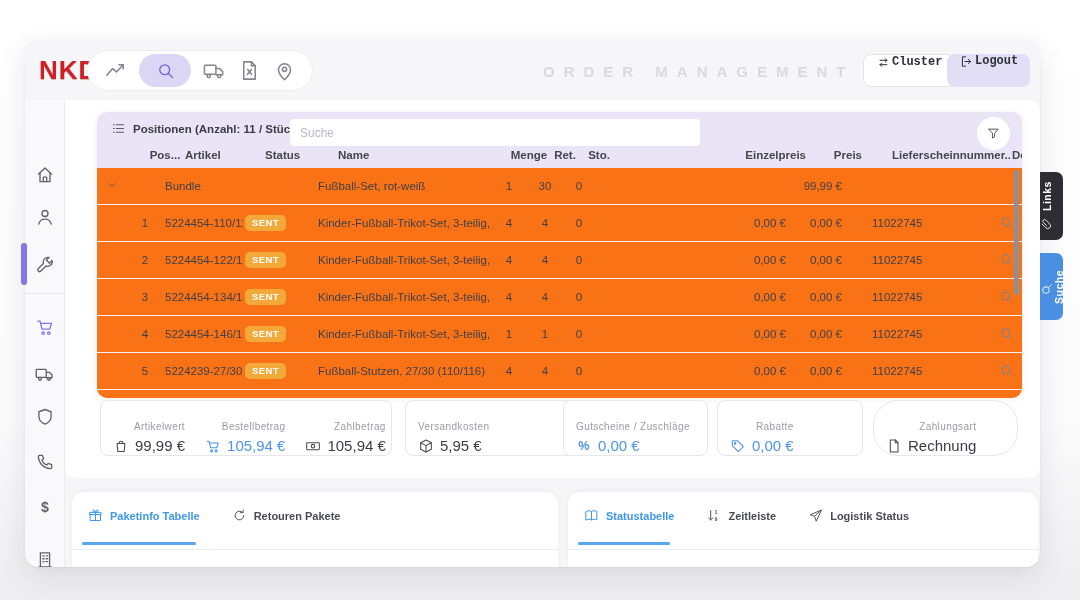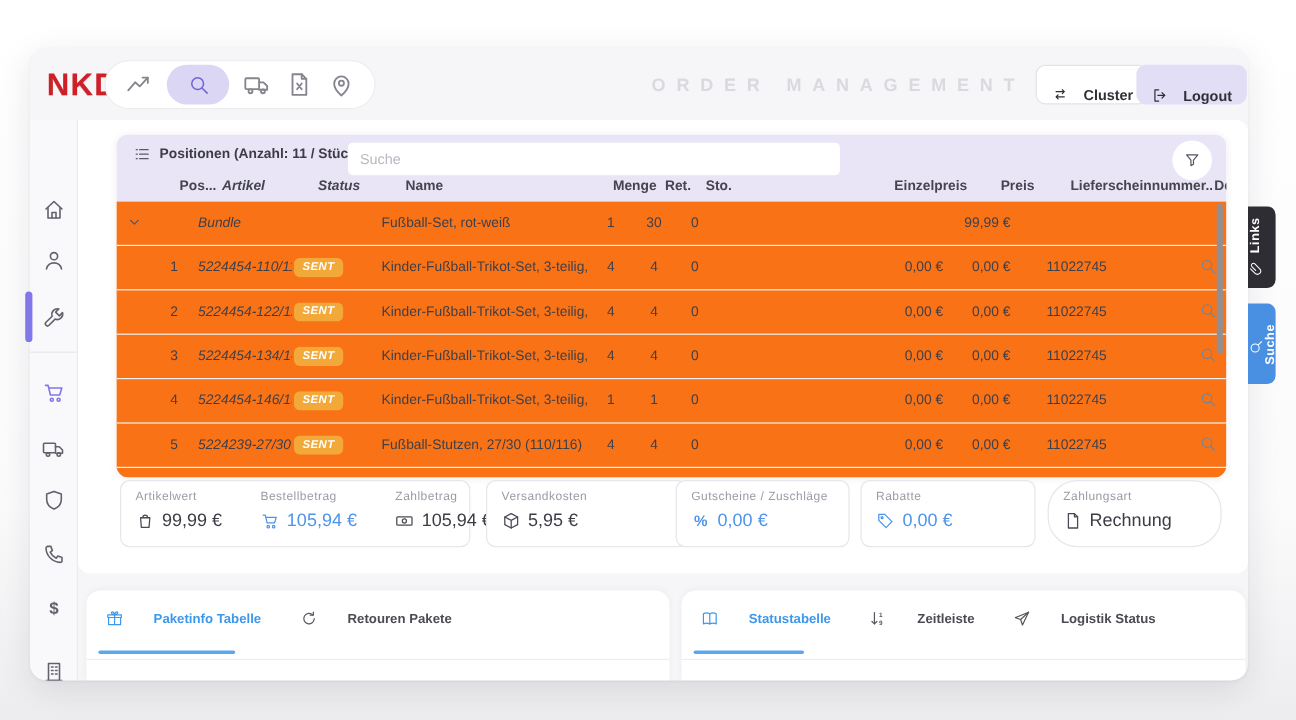--- a/index.html
+++ b/index.html
@@ -21,22 +21,22 @@
         letter-spacing:1px;color:#cf2027;text-shadow:0 1px 0 rgba(120,0,0,.25);}
   .toolpill{position:absolute;left:62px;top:10px;width:226px;height:41px;background:#fff;
             border:1px solid #ededf0;border-radius:21px;display:flex;align-items:center;
             justify-content:space-between;padding:0 16px;}
   .tool{width:23px;height:23px;color:#85858f;cursor:pointer;}
   .tool.active{width:52px;height:33px;background:#dcd6f5;border-radius:17px;
                display:flex;align-items:center;justify-content:center;color:#6f63d6;}
   .tool.active .inner{width:19px;height:19px;}
   .apptitle{position:absolute;left:518px;top:23px;font-size:15px;font-weight:700;
             letter-spacing:9px;color:#d9d9df;white-space:nowrap;}
-  .btn{position:absolute;top:14px;height:33px;display:flex;align-items:flex-end;gap:12px;
-       padding:0 12px;border-radius:8px;font-size:12px;font-weight:700;color:#2f2f38;cursor:pointer;}
+  .btn{position:absolute;top:14px;height:33px;display:flex;align-items:flex-start;gap:1px;
+       padding:0 12px;border-radius:8px;font-size:12px;font-weight:700;color:#2f2f38;cursor:pointer;font-family:Liberation Mono, monospace;}
   .btn .ic{width:15px;height:15px;color:#2f2f38;}
   .btn.cluster{left:838px;background:#fff;border:1px solid #e3e3e8;}
   .btn.logout{left:922px;background:#e2def5;}
 
   
   .sidebar{position:absolute;left:0;top:60px;bottom:0;width:40px;background:#f9f9fb;
            border-right:1px solid #ececf0;}
   .snav{position:absolute;left:10px;width:20px;height:20px;color:#62626e;cursor:pointer;}
   .snav.active{color:#8177e8;}
   .sdiv{position:absolute;left:0;top:193px;width:40px;border-top:1px solid #e8e8ee;}
@@ -59,59 +59,59 @@
           padding:0 10px;}
   .search::placeholder{color:#b9b9c2;}
   .filter{position:absolute;right:12px;top:5px;width:33px;height:33px;border-radius:50%;
           background:#fff;display:flex;align-items:center;justify-content:center;cursor:pointer;}
   .filter .ic{width:15px;height:15px;color:#55555f;}
   .prow{display:grid;grid-template-columns:30px 36px 80px 75px 172px 38px 34px 34px 194px 56px 144px 32px;
         align-items:center;width:100%;}
   .prow>div{overflow:hidden;white-space:nowrap;font-size:11.5px;color:#3f3f49;}
   .prow>div:nth-child(1){text-align:center;}
   .prow>div:nth-child(2){text-align:center;}
-  .prow>div:nth-child(3),.prow>div:nth-child(4){text-align:left;padding-left:2px;font-style:italic;}
+  .prow>div:nth-child(3),.prow>div:nth-child(4){text-align:left;padding-left:2px;}
   .prow>div:nth-child(5){text-align:left;padding-right:34px;}
   .prow>div:nth-child(6),.prow>div:nth-child(7),.prow>div:nth-child(8){text-align:center;}
   .prow>div:nth-child(9),.prow>div:nth-child(10){text-align:right;padding-right:4px;}
   .prow>div:nth-child(11){text-align:left;padding-left:26px;}
   .prow>div:nth-child(12){text-align:center;}
   .phead{position:absolute;left:0;right:0;bottom:0;height:26px;margin-left:20px;}
   .phead>div{font-weight:700;color:#45454f;}
   .tbody{position:relative;height:230px;background:#f97316;overflow:hidden;}
   .tbody .prow{height:37px;border-bottom:1px solid #f1f1f4;cursor:pointer;}
   .ret{color:#efb23e;}
   .badge{display:inline-flex;align-items:center;background:#f2a93a;color:#fff;font-size:9.5px;
          font-weight:700;letter-spacing:.4px;padding:3px 7px;border-radius:5px;line-height:1;}
   .chev{width:14px;height:14px;color:#55555f;margin:0 auto;}
   .qicon{width:15px;height:15px;color:#6f869c;margin:0 auto;cursor:pointer;}
   .thumb{position:absolute;right:3px;top:2px;width:5px;height:125px;background:#8f8f96;
          border-radius:3px;cursor:pointer;}
 
   
   .scard{position:absolute;top:300px;height:56px;background:#fff;border:1px solid #e6e6eb;
-         border-radius:8px;padding:8px 12px 0;display:flex;gap:32px;}
+         border-radius:8px;padding:20px 12px 0;display:flex;gap:20px;text-align:right;}
   .scard.g1{left:35px;width:292px;}
   .scard.g2{left:340px;width:168px;}
   .scard.g3{left:498px;width:145px;}
   .scard.g4{left:652px;width:146px;}
   .scard.g5{left:808px;width:145px;border-radius:25px;}
   .stat .lbl{font-size:10px;color:#9b9ba5;letter-spacing:.4px;margin-bottom:5px;white-space:nowrap;}
   .stat .val{display:flex;align-items:center;gap:6px;font-size:15px;color:#3c3c46;white-space:nowrap;}
   .stat .val .ic{width:16px;height:16px;color:#4a4a55;}
   .stat.hl .val, .stat.hl .val .ic{color:#4d94ea;}
 
   
   .panel{position:absolute;top:452px;height:75px;background:#fff;border-radius:12px 12px 0 0;
          box-shadow:0 -1px 5px rgba(0,0,0,.04);}
   .panel.pl{left:47px;width:486px;}
   .panel.pr{left:543px;width:470px;}
   .panel::after{content:"";position:absolute;left:0;right:0;top:57px;border-top:1px solid #ededf1;}
   .tabs{display:flex;gap:32px;padding:16px 0 0 16px;}
-  .tab{display:flex;align-items:center;gap:25px;font-size:11px;font-weight:700;color:#4b4b54;cursor:pointer;}
+  .tab{display:flex;align-items:center;gap:7px;font-size:11px;font-weight:700;color:#4b4b54;cursor:pointer;}
   .tab .ic{width:15px;height:15px;color:#55565e;}
   .tab.active{color:#3d97ec;}
   .tab.active .ic{color:#3d97ec;}
   .underline{position:absolute;top:50px;height:3px;background:#5ba7ee;border-radius:2px;}
 
   
   .vtab{position:absolute;left:1040px;width:23px;writing-mode:vertical-rl;transform:rotate(180deg);
         border-radius:7px 0 0 7px;color:#fff;font-size:10.5px;font-weight:700;letter-spacing:.5px;
         text-align:center;padding:9px 0;cursor:pointer;}
   .vtab .vicon{display:inline-block;width:13px;height:13px;margin:0 auto 6px;}

